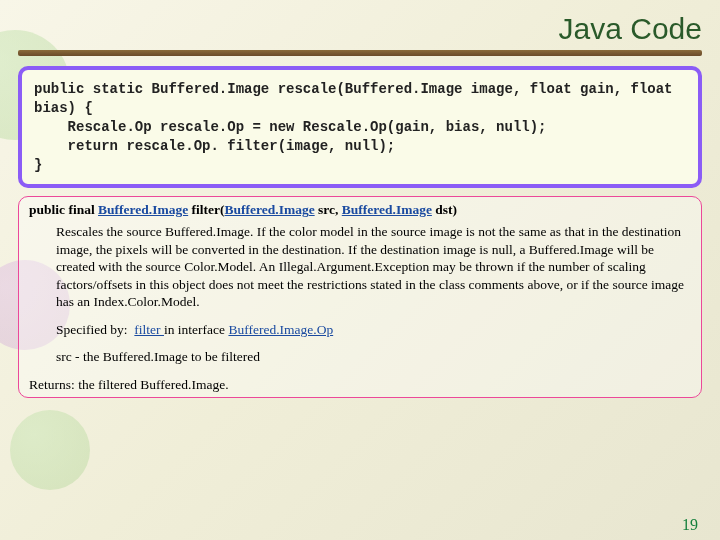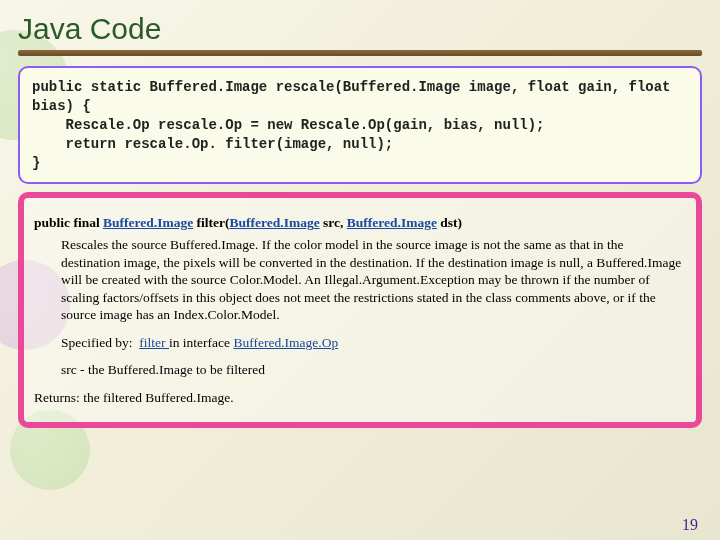--- a/index.html
+++ b/index.html
@@ -16,66 +16,66 @@
     position: absolute;
     border-radius: 50%;
     background: radial-gradient(circle at 30% 30%, rgba(200,230,180,0.5), rgba(150,200,120,0.3));
     z-index: 0;
   }
   .bg-bubble.b1 { left: -40px; top: 30px; width: 110px; height: 110px; }
   .bg-bubble.b2 { left: -20px; top: 260px; width: 90px; height: 90px; background: radial-gradient(circle at 30% 30%, rgba(220,180,230,0.4), rgba(180,120,200,0.25)); }
   .bg-bubble.b3 { left: 10px; bottom: 50px; width: 80px; height: 80px; }
   .content { position: relative; z-index: 1; padding: 12px 18px 8px 18px; }
   .title {
-    text-align: left;
+    text-align: right;
     font-size: 30px;
     color: #2a5a2a;
     font-weight: normal;
     font-family: "Comic Sans MS", cursive, sans-serif;
     margin: 0 0 4px 0;
   }
   .title-underline {
     height: 6px;
     background: linear-gradient(to bottom, #8a6a3a, #6a4a2a);
     border-radius: 2px;
     margin: 0 0 10px 0;
   }
   .code-box {
-    border: 2px solid #8b5cf6;
+    border: 4px solid #8b5cf6;
     border-radius: 10px;
     background: #fafbe8;
     padding: 10px 12px;
     font-family: "Courier New", monospace;
     font-size: 14px;
     font-weight: bold;
     color: #222;
     line-height: 1.35;
     white-space: pre-wrap;
     margin-bottom: 8px;
   }
   .doc-box {
-    border: 6px solid #ec4899;
+    border: 1px solid #ec4899;
     border-radius: 10px;
     background: rgba(255,255,255,0.35);
-    padding: 16px 10px;
+    padding: 4px 10px;
     font-size: 13.5px;
     line-height: 1.3;
     color: #000;
   }
   .sig { margin-bottom: 4px; }
   .sig b { font-weight: bold; }
   .link { color: #1a4aa0; text-decoration: underline; }
   .para { margin-bottom: 10px; margin-left: 27px; }
   .label { font-weight: normal; }
   .page-num {
     position: absolute;
     right: 22px;
     bottom: 6px;
     font-size: 16px;
-    color: #4c1d95;
+    color: #15803d;
   }
 </style>
 </head>
 <body>
 
 <div class="bg-bubble b1"></div>
 <div class="bg-bubble b2"></div>
 <div class="bg-bubble b3"></div>
 
 <div class="content">

